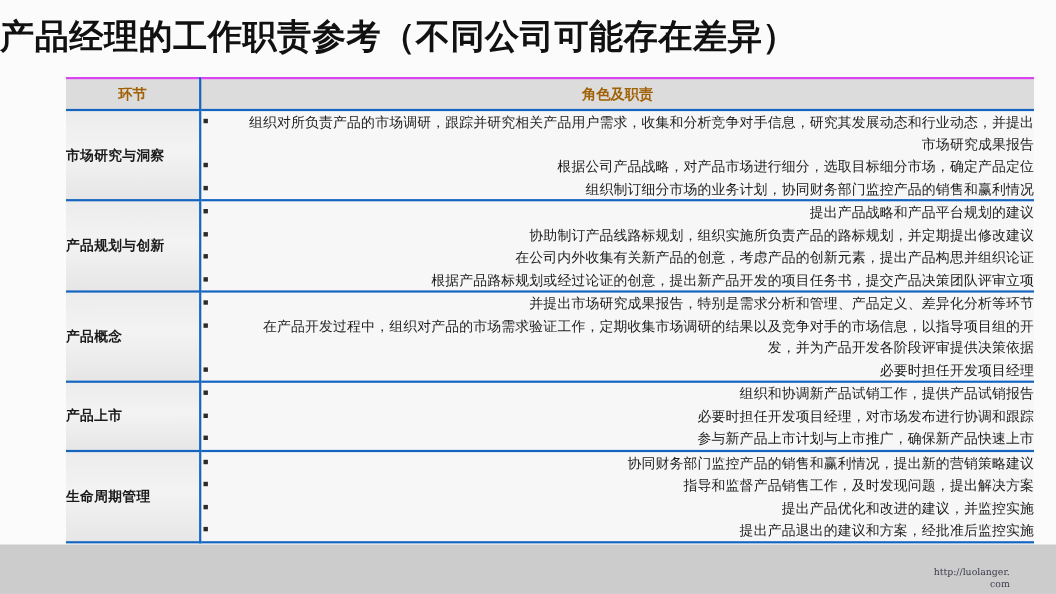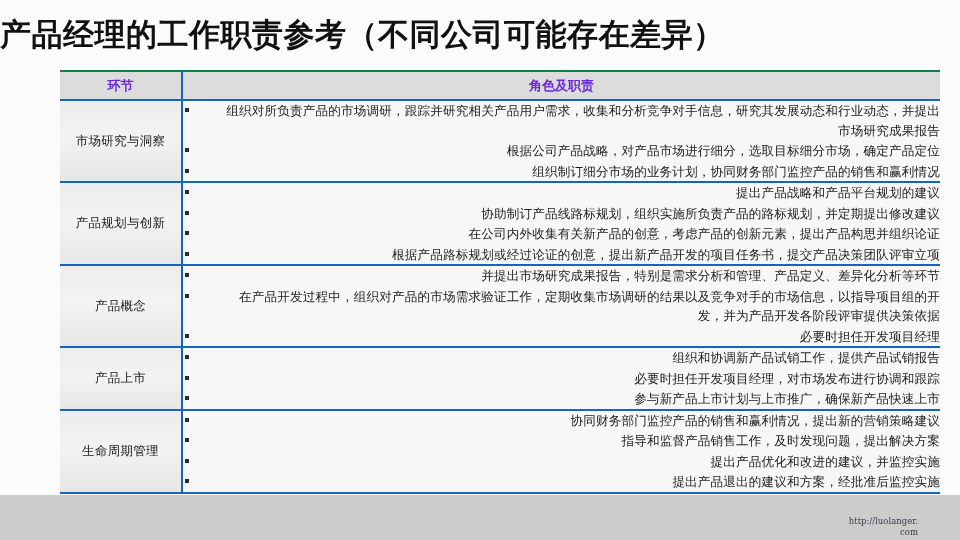--- a/index.html
+++ b/index.html
@@ -51,42 +51,43 @@
 
   .resp-table th,
   .resp-table td {
     vertical-align: middle;
     padding: 0;
   }
 
   
   .hdr-cell {
     background: #dcdcdc;
-    border-top: 2px solid #15803d;
+    border-top: 2px solid #d946ef;
     border-bottom: 2px solid #1565c0;
     height: 27px;
     font-size: 13px;
     font-weight: 700;
-    color: #6d28d9;
+    color: #a16207;
     text-align: center;
   }
   .hdr-cell.stage {
     border-right: 2px solid #1565c0;
   }
 
   
   .stage-cell {
     background: linear-gradient(to bottom, #ececec 0%, #f3f3f3 45%, #e6e6e6 100%);
     border-right: 2px solid #1565c0;
     border-bottom: 2px solid #1565c0;
-    text-align: center;
+    text-align: left;
     font-size: 12.5px;
     color: #1a1a1a;
     padding: 0 4px;
     letter-spacing: 0.3px;
+    font-weight: bold;
   }
   .resp-cell {
     background: #f7f7f7;
     border-bottom: 2px solid #1565c0;
     padding: 5px 10px 6px 14px;
     text-align: right;
   }
   tr.last-row .stage-cell,
   tr.last-row .resp-cell {
     border-bottom: 2px solid #1565c0;

